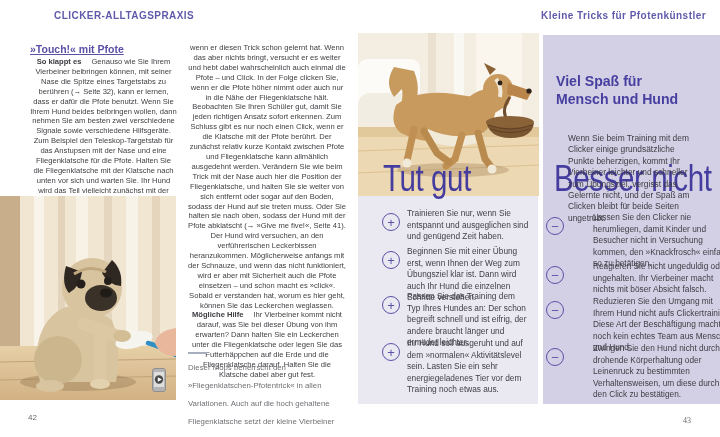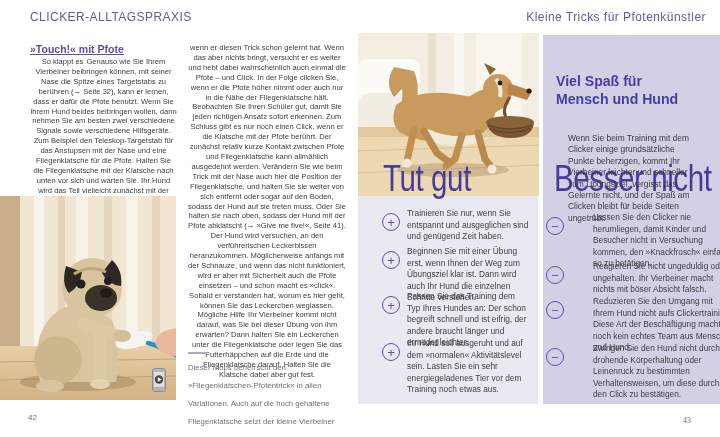--- a/index.html
+++ b/index.html
@@ -5,32 +5,32 @@
   * { box-sizing: border-box; }
   html,body { margin:0; padding:0; }
   body {
     width:720px; height:437px; background:#ffffff; overflow:hidden; position:relative;
     font-family:"Liberation Sans","DejaVu Sans",sans-serif;
     -webkit-text-size-adjust:none;
   }
   .abs { position:absolute; }
 
   
-  .hdr { top:10px; font-size:12px; font-weight:normal; letter-spacing:.45px; color:#615aab; }
+  .hdr { top:10px; font-size:10px; font-weight:bold; letter-spacing:.45px; color:#615aab;margin-left:24px; }
   .hdr-left { left:30px; }
   .hdr-right { right:14px; }
 
   
   .article-title { left:30px; top:43px; font-size:10.5px; font-weight:bold; color:#5a50a6;text-decoration:underline; }
   .body-col { font-size:7.6px; line-height:9.9px; color:#414146; text-align:center;
               hyphens:auto; overflow-wrap:break-word; }
   .body-col p { margin:0; }
   .col1 { left:30px; top:57px; width:147px; }
   .col2 { left:188px; top:43px; width:158px; }
-  .lead { font-weight:normal; color:#3b3b40; padding-right:3px; }
+  .lead { font-weight:bold; color:#3b3b40; padding-right:10px; }
 
   .caption-rule { left:188px; top:352px; width:19px; height:2px; background:#a7aebe; }
   .caption { left:188px; top:359px; width:156px; font-size:7.8px; line-height:18px; color:#717176; }
 
   .pagenum { font-size:8px; color:#6a6a6e; }
   .pn-left { left:28px; top:413px; }
   .pn-right { left:683px; top:416px;font-family:Liberation Serif, serif; }
 
   
   .pug-photo { left:0; top:196px; width:176px; height:204px; }

